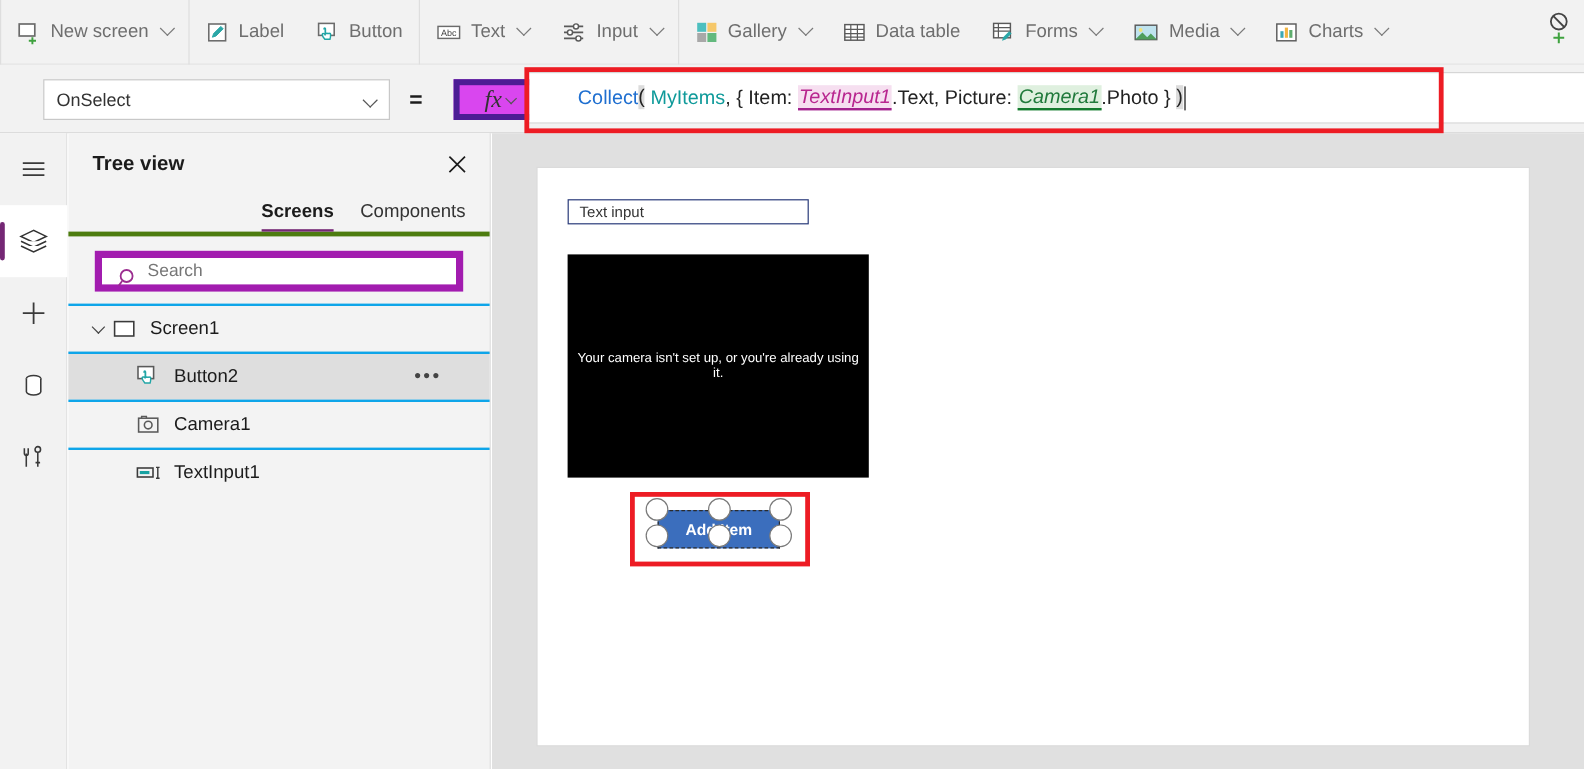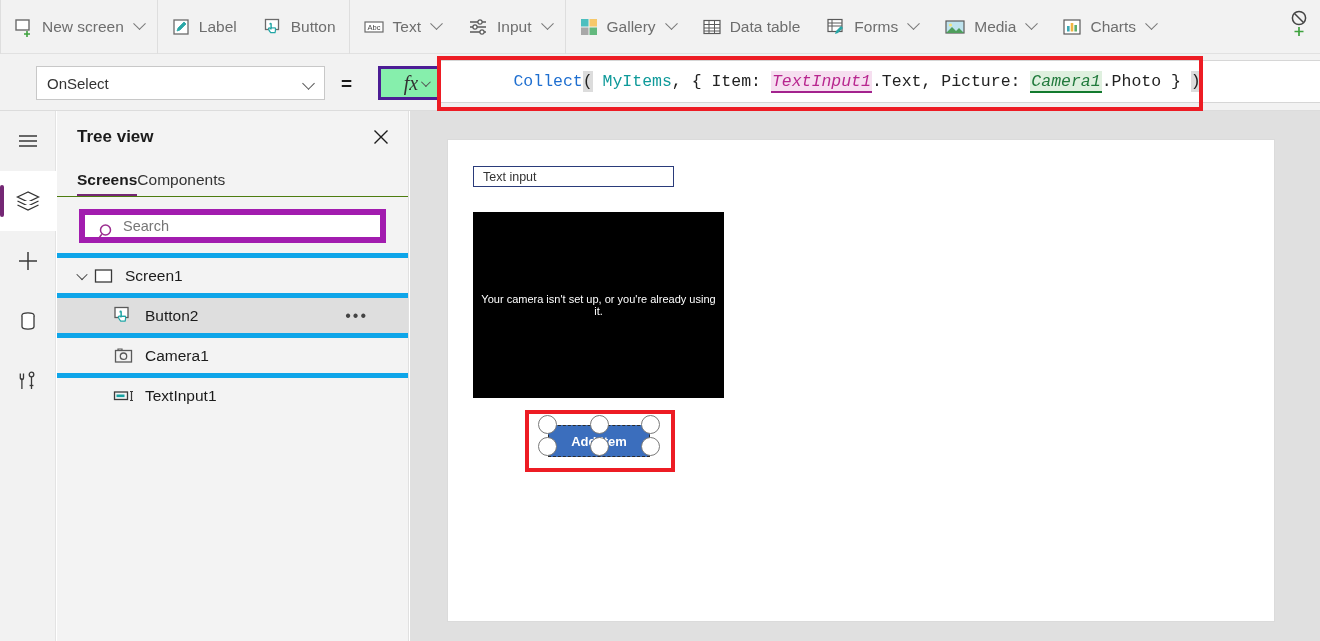--- a/index.html
+++ b/index.html
@@ -50,21 +50,21 @@
     width: 9px; height: 9px;
     border-right: 1.4px solid #555; border-bottom: 1.4px solid #555;
     transform: rotate(45deg);
   }
   .eq-sign {
     position: absolute; left: 341px; top: 19px;
     font-size: 19px; color: #1b1b1b; font-weight: 700;
   }
   .fx-btn {
     position: absolute; left: 378px; top: 12px; width: 76px; height: 34px;
-    background: #86efac; border: 3px solid #4c1d95;
+    background: #d946ef; border: 5px solid #4c1d95;
     display: flex; align-items: center; justify-content: center; gap: 3px;
   }
   .fx-btn .fx {
     font-family: "Liberation Serif", serif; font-style: italic;
     font-size: 20px; color: #333;
   }
   .fx-btn .c2 {
     width: 7px; height: 7px;
     border-right: 1.3px solid #555; border-bottom: 1.3px solid #555;
     transform: rotate(45deg) translateY(-2px);
@@ -81,21 +81,21 @@
     position: absolute; left: 441px; top: 60px;
     width: 879px; height: 43px;
     background: #ffffff;
     border-top: 1px solid #d6d6d6; border-bottom: 1px solid #d6d6d6;
     display: flex; align-items: center;
     padding-left: 13px;
     overflow: hidden;
     z-index: 4;
   }
   .fml {
-    font-family: Liberation Mono, monospace;
+    font-family: Liberation Sans, sans-serif;
     font-size: 16.5px; white-space: pre; letter-spacing: 0px;
   }
   .t-func  { color: #1f6fd0; }
   .t-table { color: #0f9a9a; }
   .t-plain { color: #222222; }
   .t-paren-hl {
     color: #222; background: #dcdcdc;
     padding: 1px 0px;
   }
   .t-ctrl-pink {
@@ -138,23 +138,24 @@
   .tv-header {
     position: relative; height: 52px;
     display: flex; align-items: center; padding: 0 16px 0 20px;
   }
   .tv-title { font-size: 17px; color: #1b1b1b; font-weight: 600; }
   .tv-close {
     position: absolute; right: 17px; top: 16px;
     width: 20px; height: 20px; cursor: pointer;
   }
   .tv-tabs {
-    display: flex; align-items: flex-end; 
+    display: flex; align-items: flex-end; gap: 22px;
     padding: 0 20px; height: 34px;
-    border-bottom: 1px solid #4d7c0f;
+    border-bottom: 4px solid #4d7c0f;
+    justify-content: flex-end;
   }
   .tv-tab {
     position: relative; font-size: 15.5px; color: #333;
     padding-bottom: 7px; cursor: pointer;
   }
   .tv-tab.active { font-weight: 700; color: #1b1b1b; }
   .tv-tab.active::after {
     content: ""; position: absolute; left: 0; right: 0; bottom: 0;
     height: 2.5px; background: #742774;
   }
@@ -163,21 +164,21 @@
     position: relative; height: 34px; background: #ffffff;
     border: 6px solid #a21caf; display: flex; align-items: center;
     padding-left: 38px;
   }
   .tv-search .mag { position: absolute; left: 12px; top: 7px; }
   .tv-search .ph { font-size: 14.5px; color: #767676; }
 
   .tv-row {
     display: flex; align-items: center; height: 40px;
     padding-left: 24px; font-size: 15.5px; color: #1b1b1b;
-    border-top: 5px solid #0ea5e9;
+    border-top: 2px solid #0ea5e9;
     cursor: pointer; position: relative;
   }
   .tv-row.app-row { border-top: none; }
   .tv-row.selected { background: #dedede; }
   .tv-row .tw {
     width: 22px; display: flex; align-items: center; justify-content: center;
     margin-left: -10px;
   }
   .tv-row .tw .arr {
     width: 8px; height: 8px;

